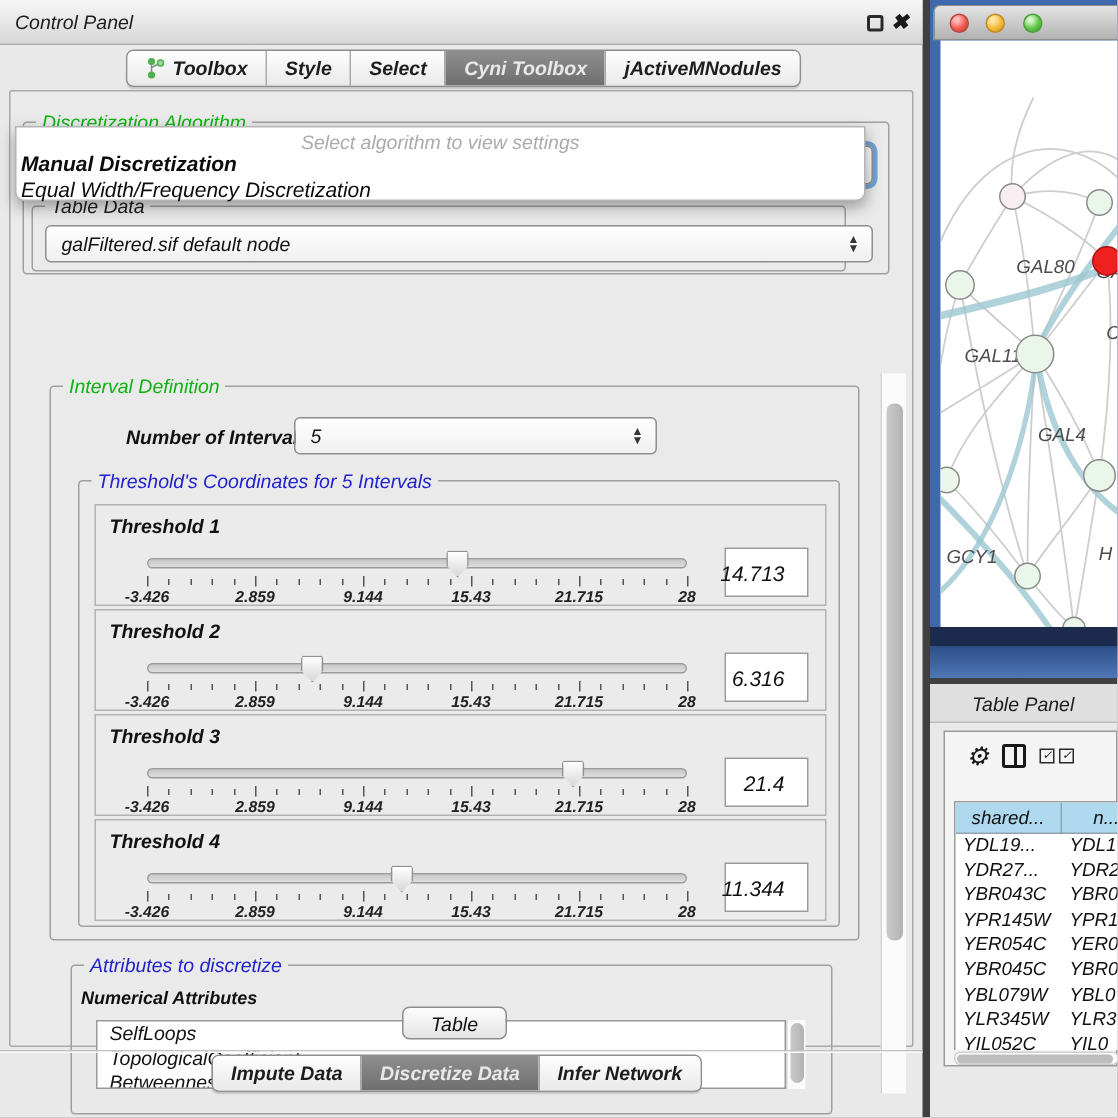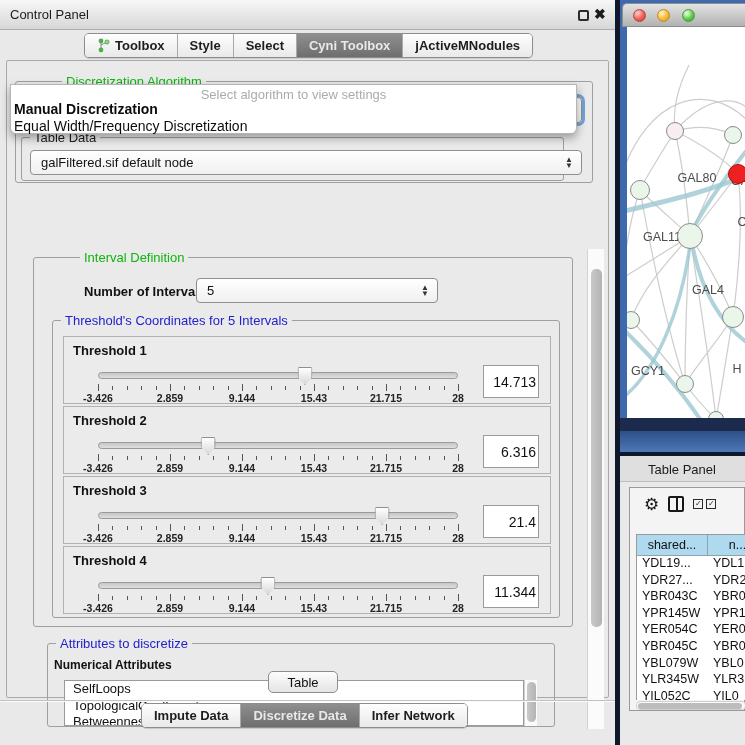--- a/index.html
+++ b/index.html
@@ -1,18 +1,18 @@
 <!DOCTYPE html>
 <html><head>
 <meta charset="utf-8">
 <style>
   * { margin:0; padding:0; box-sizing:border-box; }
   html,body { width:745px; height:745px; overflow:hidden; background:#ececec;
     font-family:"Liberation Sans", sans-serif; }
-  #screen { position:relative; width:745px; height:745px; background:#0f172a; }
+  #screen { position:relative; width:745px; height:745px; background:#404040;font-style:italic; }
 
   
   #control-window { position:absolute; left:0; top:0; width:615px; height:745px; background:#e9e9e9; }
   #cp-titlebar { position:absolute; left:0; top:0; width:615px; height:30px;
     background:linear-gradient(#f7f7f7,#d7d7d7); border-bottom:1px solid #aeaeae; }
   #cp-title { position:absolute; left:10px; top:7px; font-size:13px; color:#1c1c1c; }
   #cp-float-btn { position:absolute; left:578px; top:10px; width:11px; height:11px; border:2px solid #2a2a2a; border-radius:2px; }
   #cp-close-btn { position:absolute; left:594px; top:6px; font-size:14px; font-weight:bold; color:#1a1a1a; }
 
   
@@ -26,21 +26,21 @@
   #bottom-tabbar { left:141px; top:703px; }
 
   #cp-content { position:absolute; left:6px; top:60px; width:603px; height:638px;
     border:1px solid #a9a9a9; border-radius:2px; background:#eaeaea; }
   .divider-bottom { position:absolute; left:0; top:700px; width:615px; height:2px;
     border-top:1px solid #c2c2c2; border-bottom:1px solid #fbfbfb; }
 
   
   .group { position:absolute; border:1px solid #9f9f9f; border-radius:3px; }
   .group-title { position:absolute; top:-8px; left:8px; background:#eaeaea; padding:0 4px; font-size:13px; }
-  .t-green { color:#10b410;margin-left:38px; }
+  .t-green { color:#10b410; }
   .t-blue { color:#2222cc; }
   .t-black { color:#1d1d1d; }
 
   
   .combo { position:absolute; background:linear-gradient(#ffffff,#f0f0f0); border:1px solid #8f8f8f;
     border-radius:4px; font-size:13px; color:#111; display:flex; align-items:center; padding:0 10px; }
   .combo .spinner { position:absolute; right:8px; top:50%; transform:translateY(-50%);
     font-size:8px; line-height:6px; color:#333; text-align:center; }
   .focus-ring { box-shadow:0 0 0 3px rgba(90,150,214,.85); }
 
@@ -66,21 +66,21 @@
   .thumb { position:absolute; top:-3px; width:15px; height:18px; transform:translateX(-50%);
     background:linear-gradient(#ffffff,#d8d8d8); border:1px solid #909090;
     clip-path:polygon(8% 0,92% 0,100% 12%,100% 55%,50% 100%,0 55%,0 12%); }
   .ticks { position:absolute; left:0; top:14px; width:100%; height:8px; }
   .tick { position:absolute; top:2px; width:1px; height:4px; background:#555; }
   .tick.major { top:0; height:7px; }
   .tlabels { position:absolute; left:0; top:22px; width:100%; height:12px; }
   .tlabel { position:absolute; transform:translateX(-50%); font-size:10.5px; font-weight:bold; color:#222; white-space:nowrap; }
   .val-box { position:absolute; right:11px; top:28px; width:56px; height:33px; background:#fff;
     border:1px solid #9a9a9a; font-size:14px; color:#111; display:flex; align-items:center;
-    justify-content:flex-end; padding-right:2px; }
+    justify-content:flex-end; padding-right:15px; }
 
   
   #attr-list { position:absolute; left:16px; top:36px; width:460px; height:46px; background:#fff;
     border:1px solid #9a9a9a; overflow:hidden; font-size:13px; color:#111; }
   #attr-list div { padding:1px 0 1px 8px; line-height:14.5px; }
 
   .push-button { position:absolute; background:linear-gradient(#fdfdfd,#e4e4e4); border:1px solid #8d8d8d;
     border-radius:5px; font-size:13px; color:#111; display:flex; align-items:center; justify-content:center; }
 
   
@@ -361,21 +361,21 @@
                       <div class="tlabel" style="left: 80%;">21.715</div>
                       <div class="tlabel" style="left: 100%;">28</div>
                     </div>
     </div>
     <div class="val-box">11.344</div>
   </div>
               </div>
           </div>
         </div>
 
-        <div class="group" style="left:28px; top:394px; width:508px; height:84px;">
+        <div class="group" style="left:28px; top:394px; width:508px; height:100px;">
           <span class="group-title t-blue">Attributes to discretize</span>
           <span style="position:absolute; left:6px; top:14px; font-size:12px; font-weight:bold; color:#111;">Numerical Attributes</span>
           <div id="attr-list">
               <div>SelfLoops</div>
               <div>TopologicalCoefficient</div>
               <div>BetweennessCentrality</div>
             </div>
           <div class="vscroll" style="left:476px; top:36px; width:13px; height:46px;">
             <div class="vthumb" style="left:2px; top:2px; width:9px; height:40px;"></div>
           </div>

